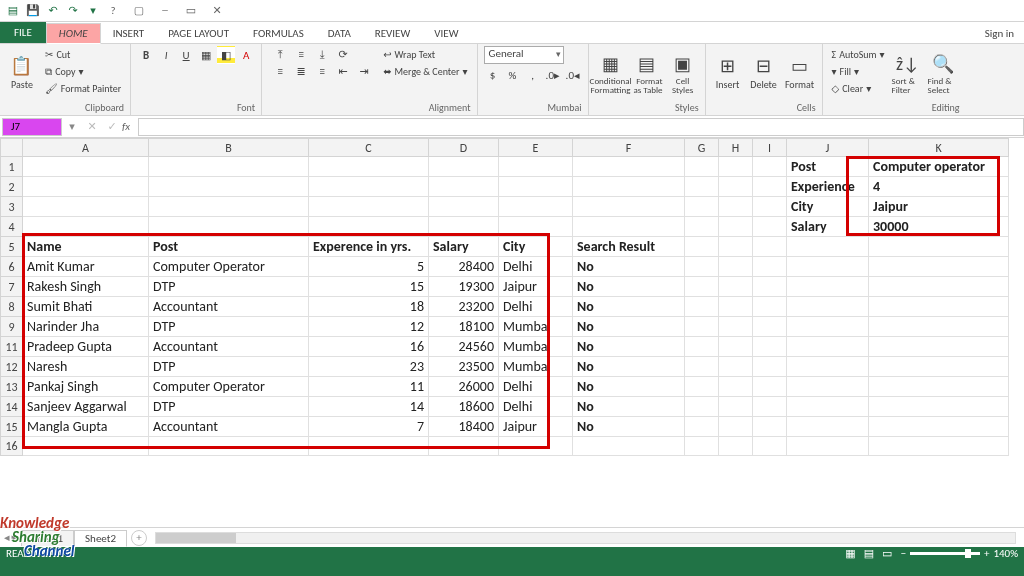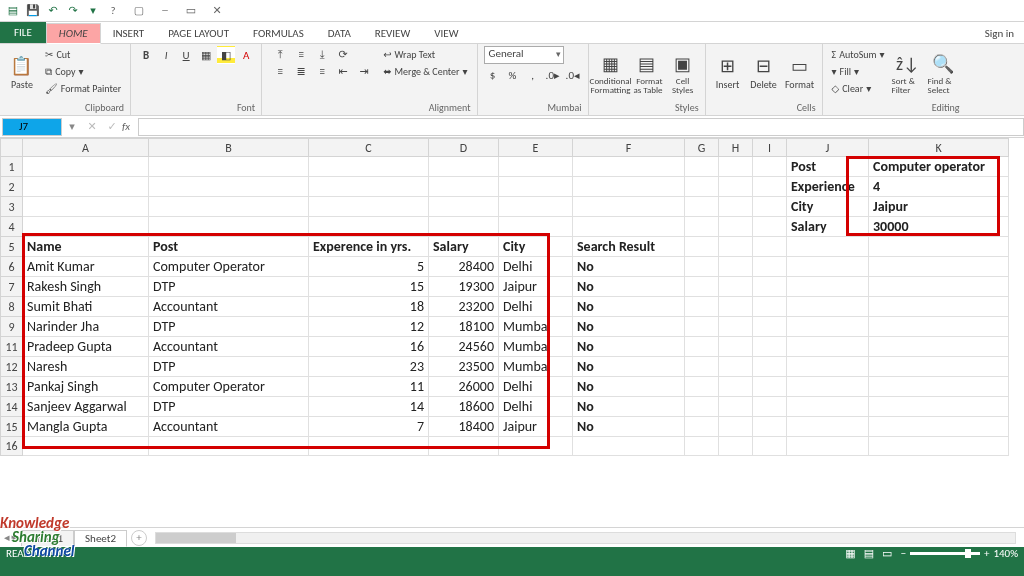--- a/index.html
+++ b/index.html
@@ -21,21 +21,21 @@
 .group .lbl { text-align:right; font-size:10px; color:#666; padding-top:1px; }
 .bigbtn { width:32px; display:flex; flex-direction:column; align-items:center; justify-content:center; gap:1px; font-size:10px; color:#444; cursor:pointer; }
 .bigbtn .ic { width:22px; height:22px; display:flex; align-items:center; justify-content:center; font-size:18px; }
 .stack { display:flex; flex-direction:column; gap:1px; font-size:10px; }
 .stack div { display:flex; align-items:center; gap:3px; height:16px; padding:0 3px; cursor:pointer; white-space:nowrap; }
 .sel { border:1px solid #ababab; background:#fff; padding:0 14px 0 4px; height:18px; font-size:11px; position:relative; cursor:pointer; }
 .sel:after { content:"▾"; position:absolute; right:2px; top:1px; font-size:9px; color:#666; }
 .btnrow { display:flex; gap:2px; }
 .btnrow span { width:18px; height:18px; border:1px solid transparent; display:inline-flex; align-items:center; justify-content:center; cursor:pointer; font-size:11px; }
 .fxbar { height:22px; background:#fff; border-bottom:1px solid #d4d4d4; display:flex; align-items:center; }
-.namebox { width:60px; border:1px solid #ccc; height:18px; padding:0 16px; font-size:11px; margin-left:2px; background:#0ea5e9; cursor:text; }
+.namebox { width:60px; border:1px solid #ccc; height:18px; padding:0 8px; font-size:11px; margin-left:2px; background:#d946ef; cursor:text; }
 .fxbar .sep { width:20px; text-align:center; color:#888; cursor:pointer; }
 .fxbar .fxi { width:16px; font-style:italic; color:#666; cursor:pointer; }
 .fxbar .fxinput { flex:1; border:1px solid #ccc; height:18px; padding:0 4px; background:#fff; cursor:text; }
 .grid { flex:1; overflow:hidden; position:relative; background:#fff; }
 table { border-collapse:collapse; font-size:14px; color:#222; font-family:Calibri,sans-serif; }
 .colhdr th { background:#f3f3f3; border:1px solid #d4d4d4; font-weight:normal; font-size:12px; color:#444; height:18px; }
 .colhdr th:first-child { width:22px; }
 .rowhdr { background:#f3f3f3; border:1px solid #d4d4d4; text-align:center; font-size:12px; color:#444; width:22px; }
 td { border:1px solid #e0e0e0; padding:1px 4px; height:19px; white-space:nowrap; vertical-align:middle; }
 td.num { text-align:right; }

